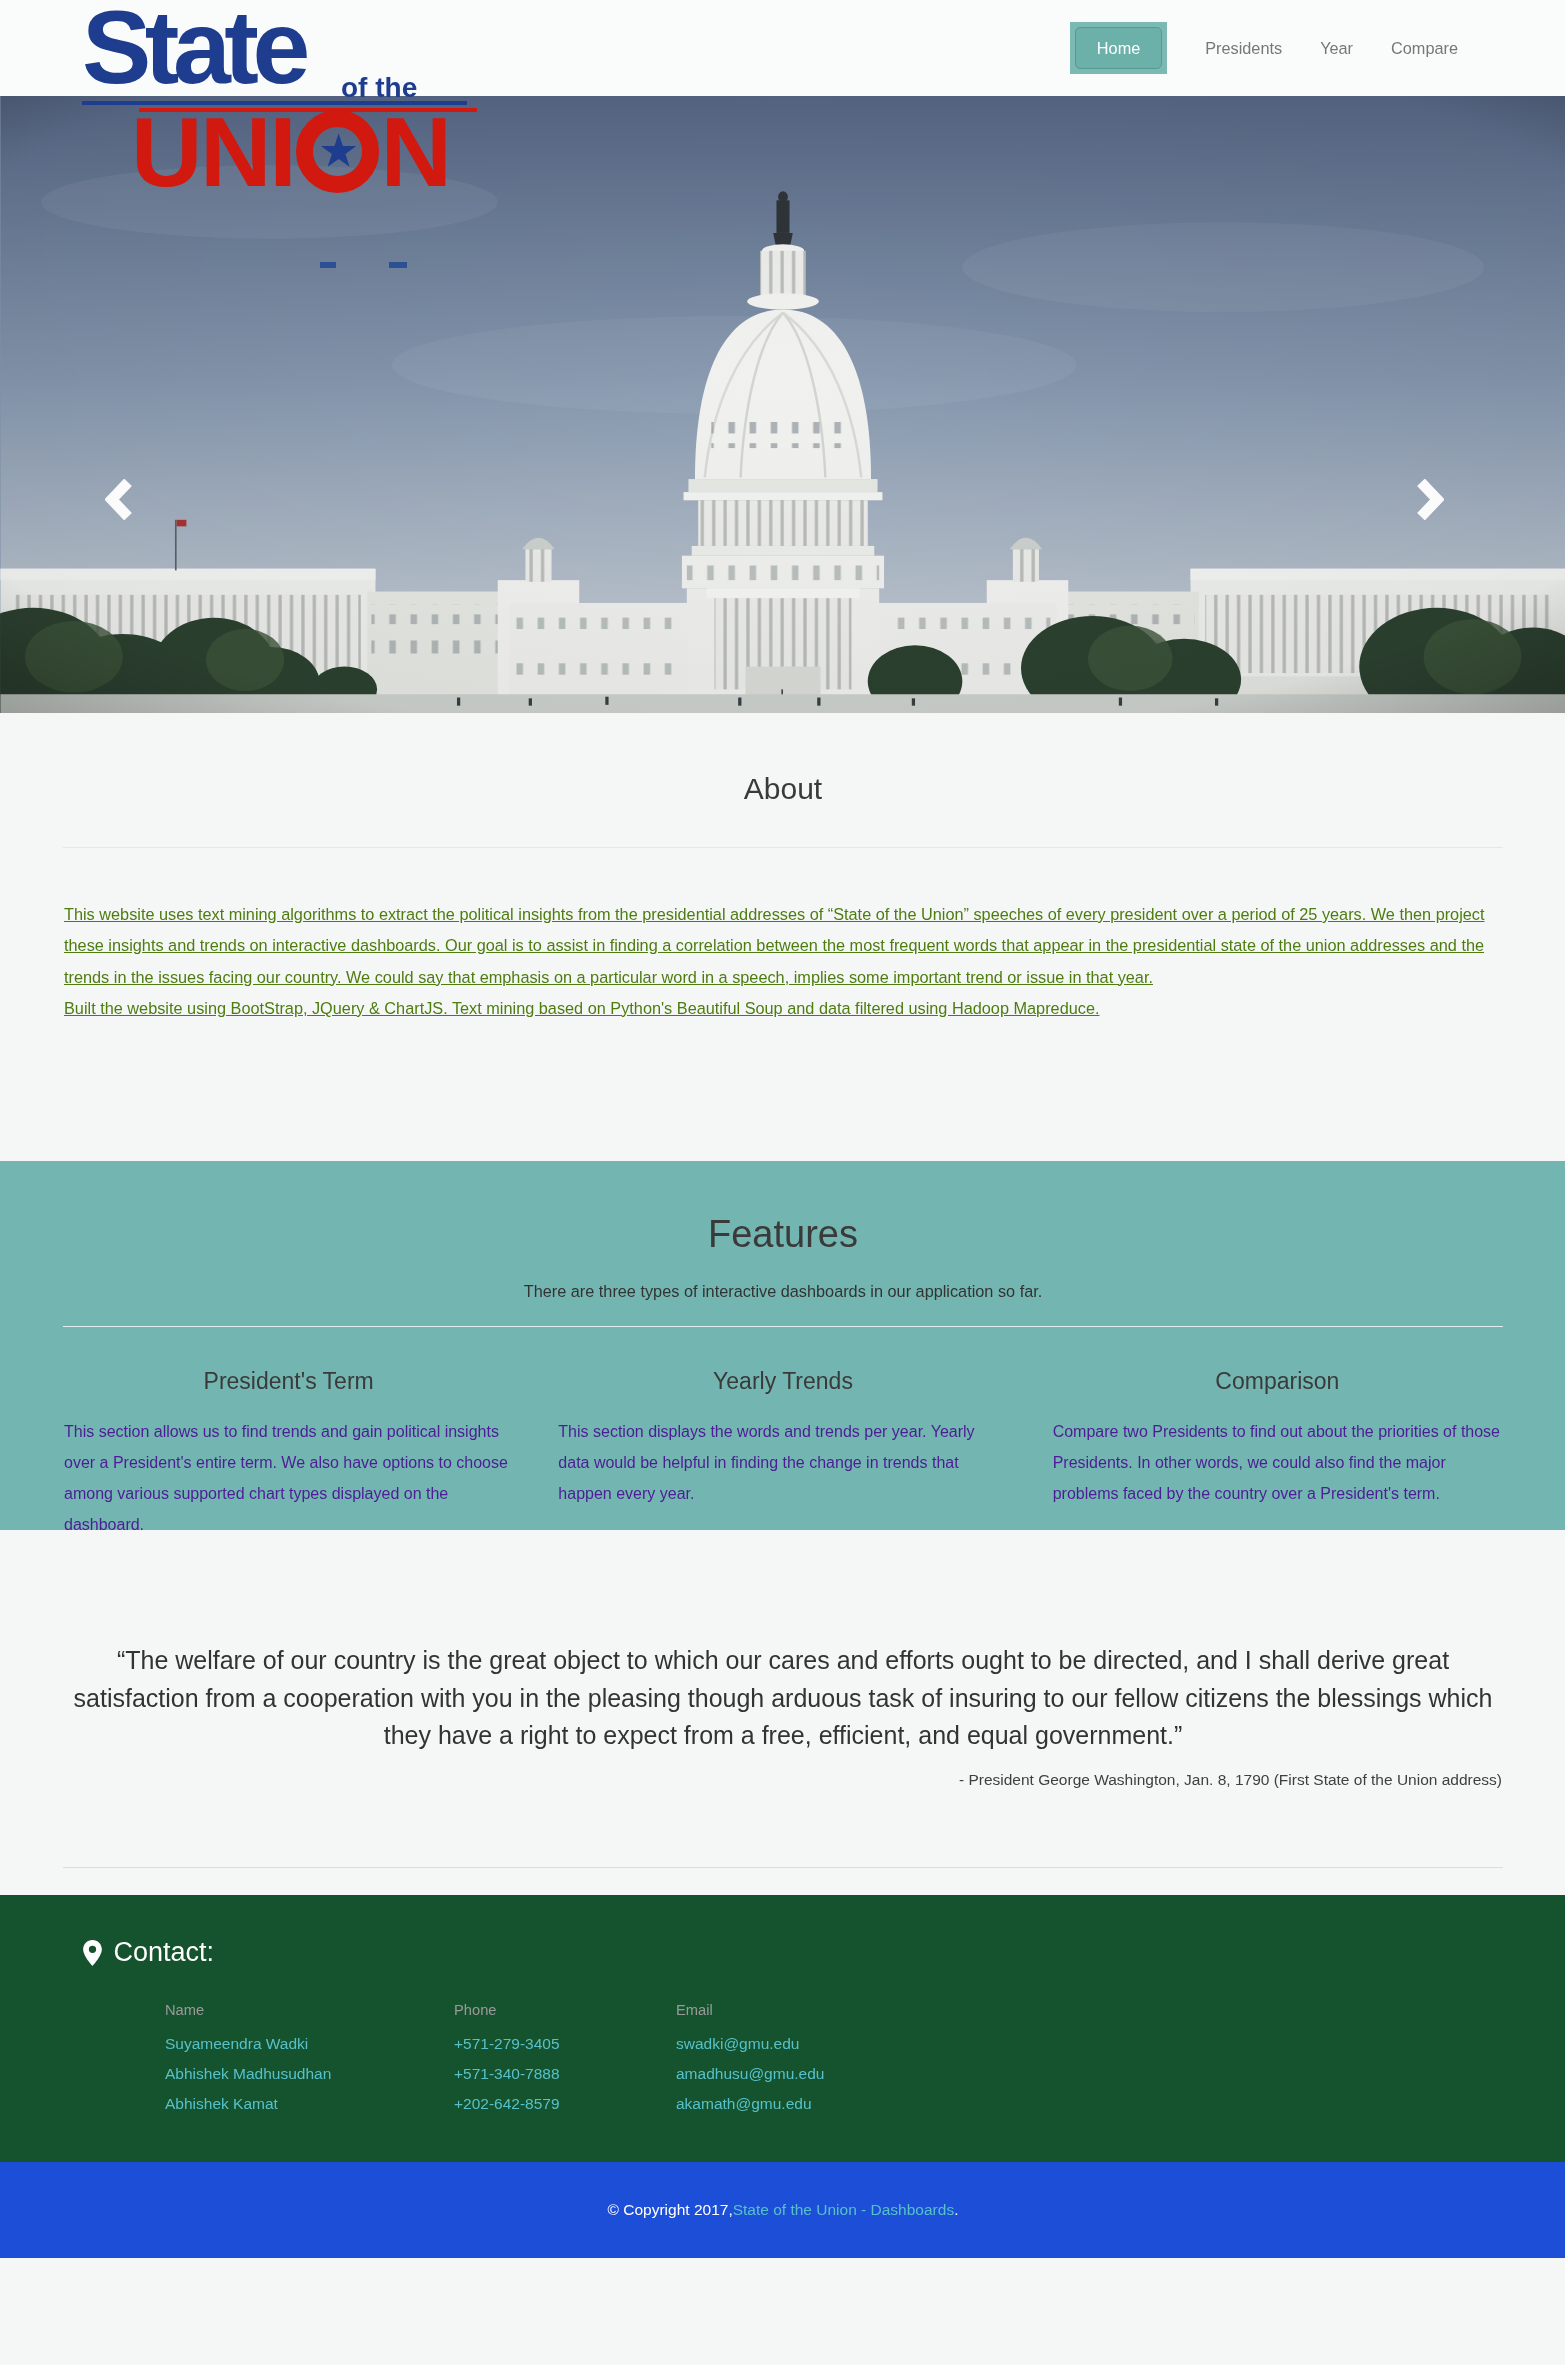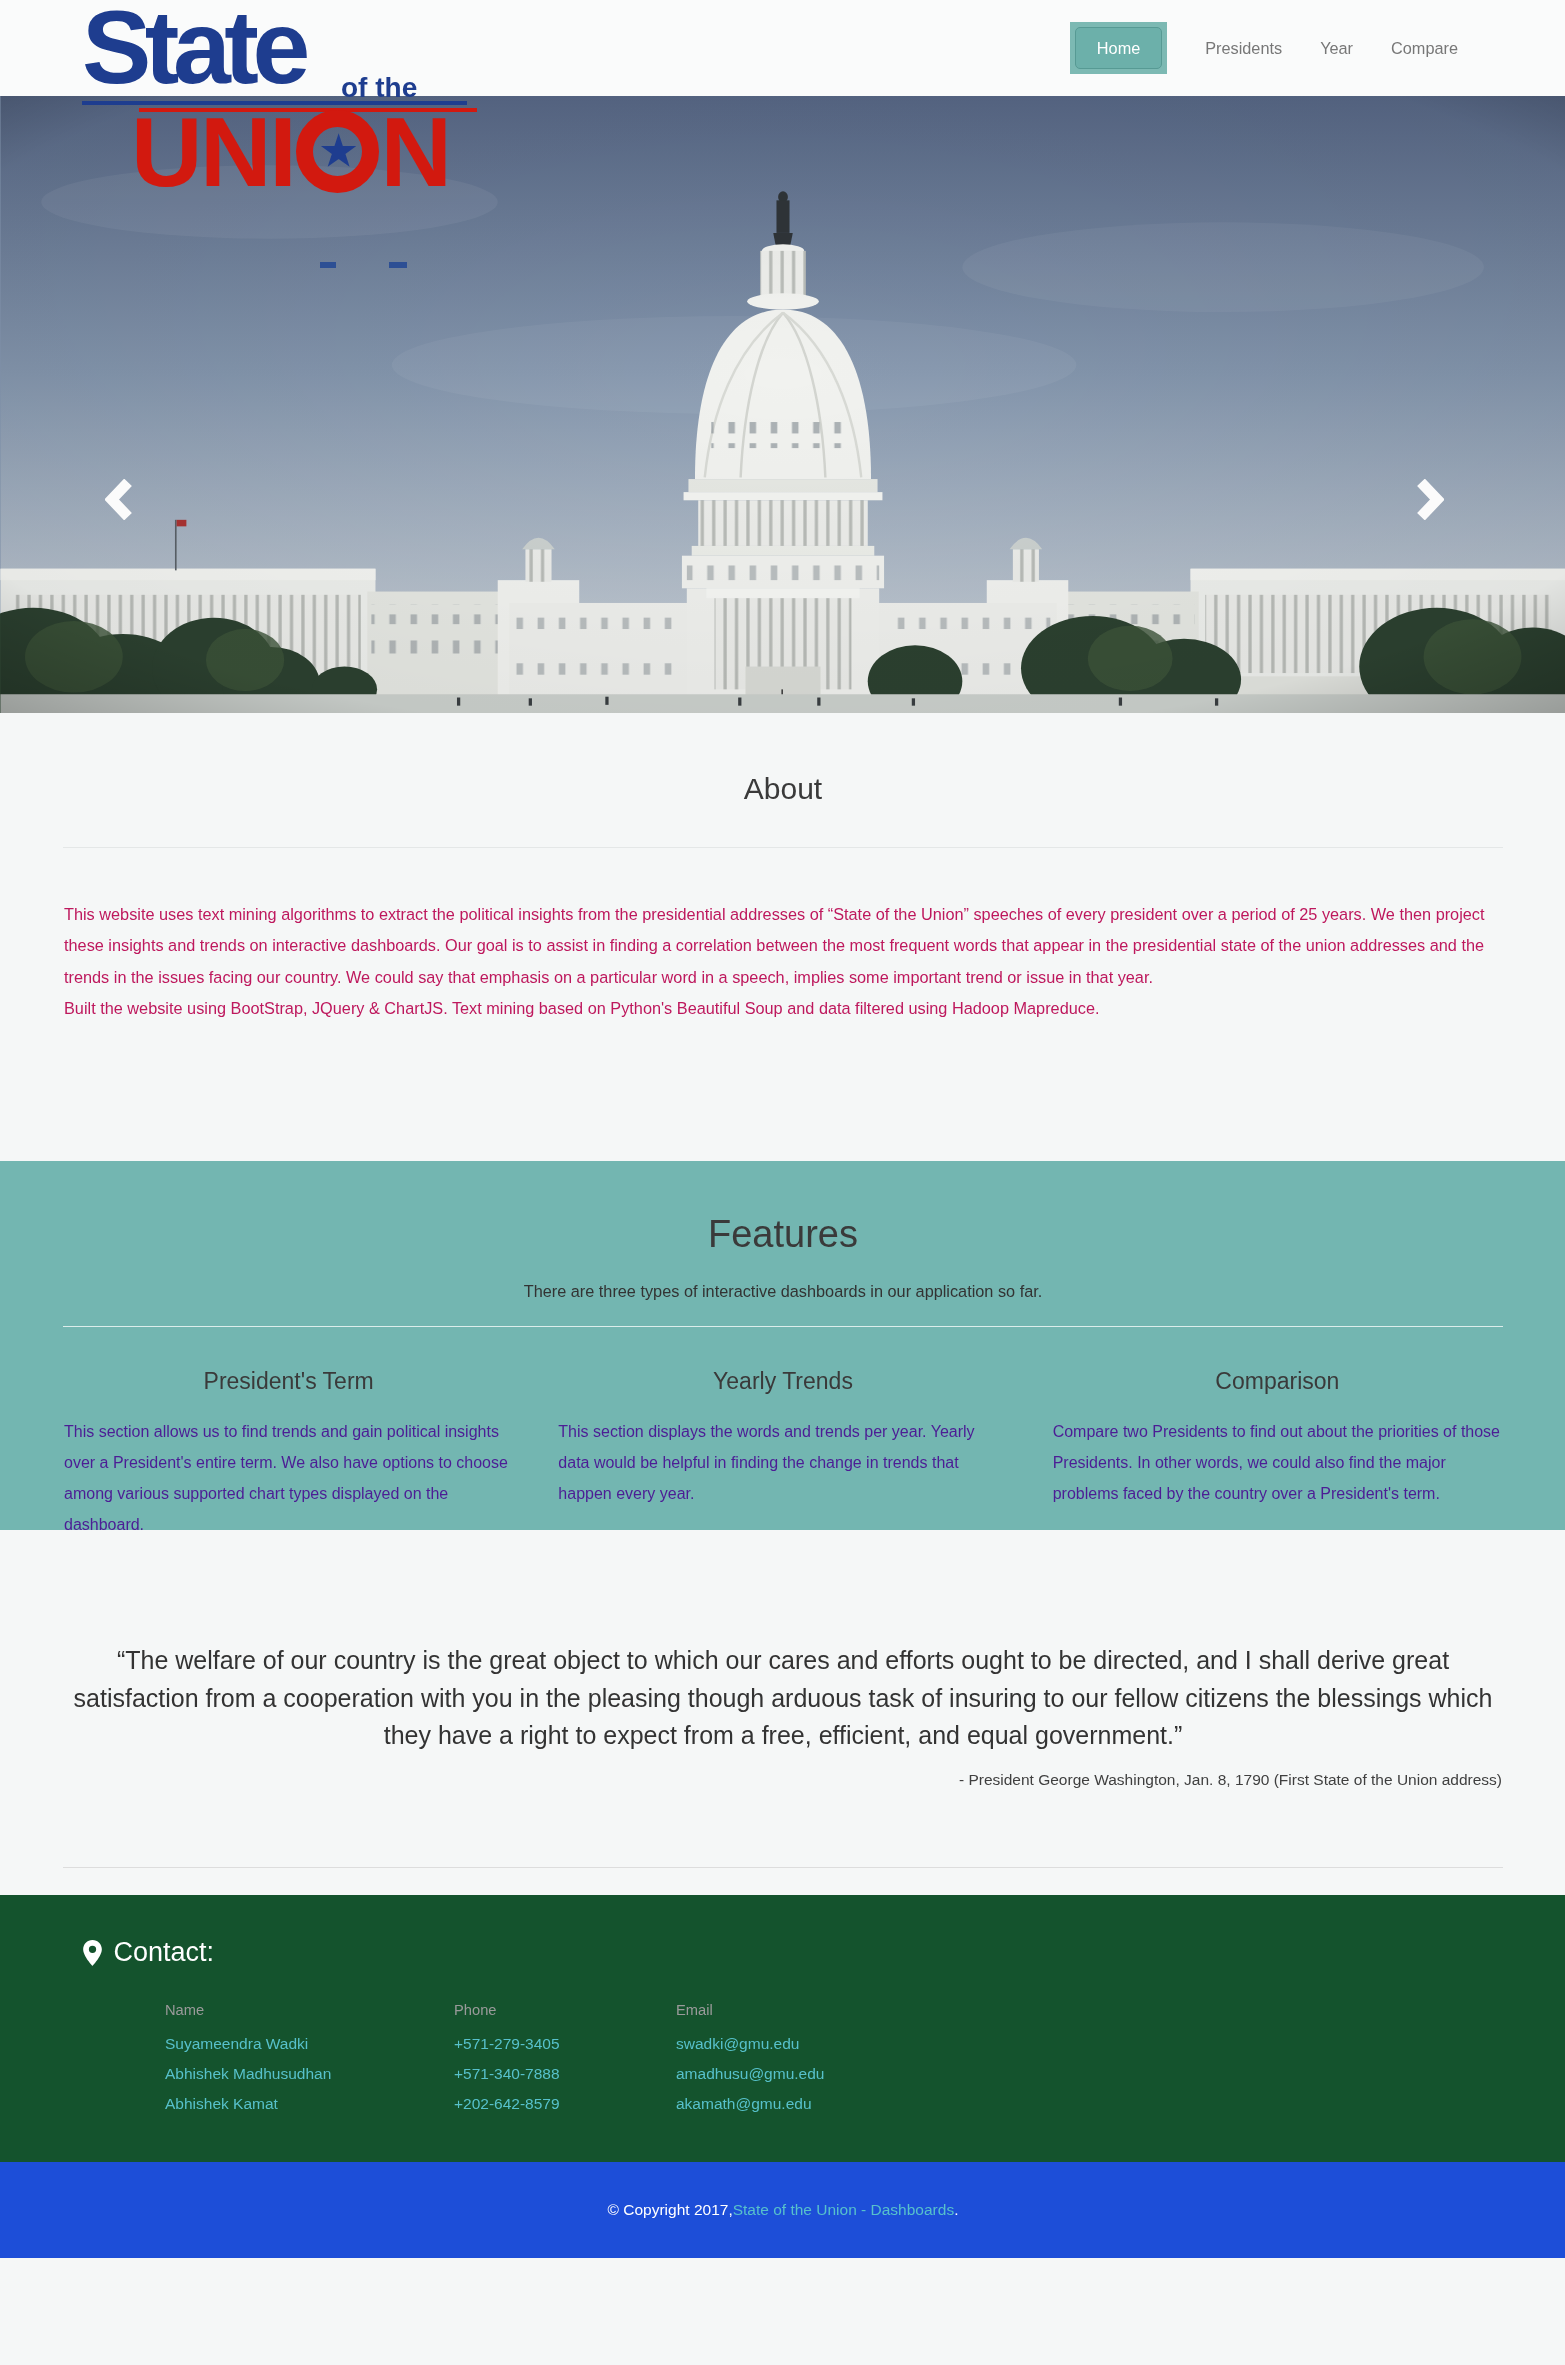--- a/index.html
+++ b/index.html
@@ -50,21 +50,21 @@
   .hero { position:relative; height:617px; overflow:hidden; background:#7d8fa7; }
   .hero svg.scene { position:absolute; left:0; top:0; }
   .carousel-arrow { position:absolute; z-index:20; cursor:pointer; width:28px; height:41px; }
   .carousel-prev { left:105px; top:383px; }
   .carousel-next { left:1416px; top:383px; }
 
   
   .about { height:448px; padding-top:59px; }
   .section-title { margin:0; text-align:center; font-size:30px; font-weight:300; color:#3a3a3a; line-height:1.1; }
   .about-divider { margin:42px 63px 0; border:none; border-top:0.8px solid #e4e7e7; }
-  .about-text { margin:51px 64px 16px; font-size:16.3px; line-height:1.92; color:#be185d; }
+  .about-text { margin:51px 64px 16px; font-size:16.3px; line-height:1.92; color:#4d7c0f;text-decoration:underline; }
   .about-text p { margin:0; }
 
   
   .features { background:#73b6b1; height:369px; padding-top:38px; color:#333; }
   .features-title { margin:16px; text-align:center; font-size:38px; font-weight:300; color:#3a3a3a; line-height:1; }
   .features-subtitle { margin:29px 0 0; text-align:center; font-size:16.3px; color:#333; }
   .features-divider { margin:24.5px 63px 0; border:none; border-top:1.6px solid rgba(255,255,255,0.75); }
   .features-cols { margin-top:41px; padding:0 64px; display:grid; grid-template-columns:repeat(3,1fr); column-gap:46px;gap:45px; }
   .feature h3 { margin:0 0 21px; text-align:center; font-size:23px; font-weight:400; color:#3a3a3a; }
   .feature p { margin:0; font-size:16px; line-height:1.95; color:#4c1d95; }

